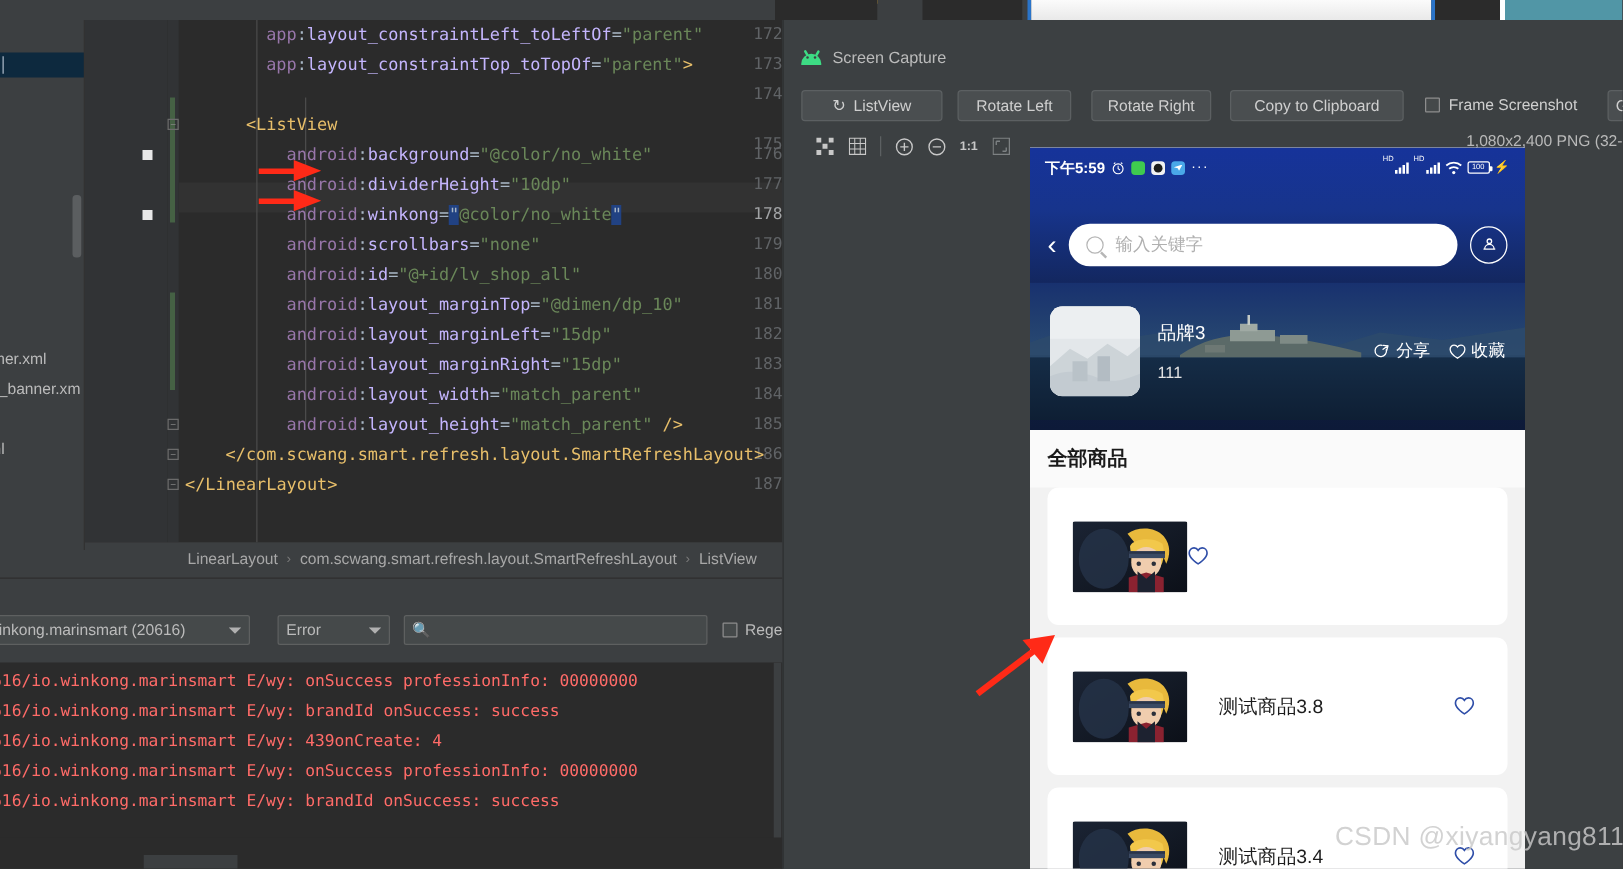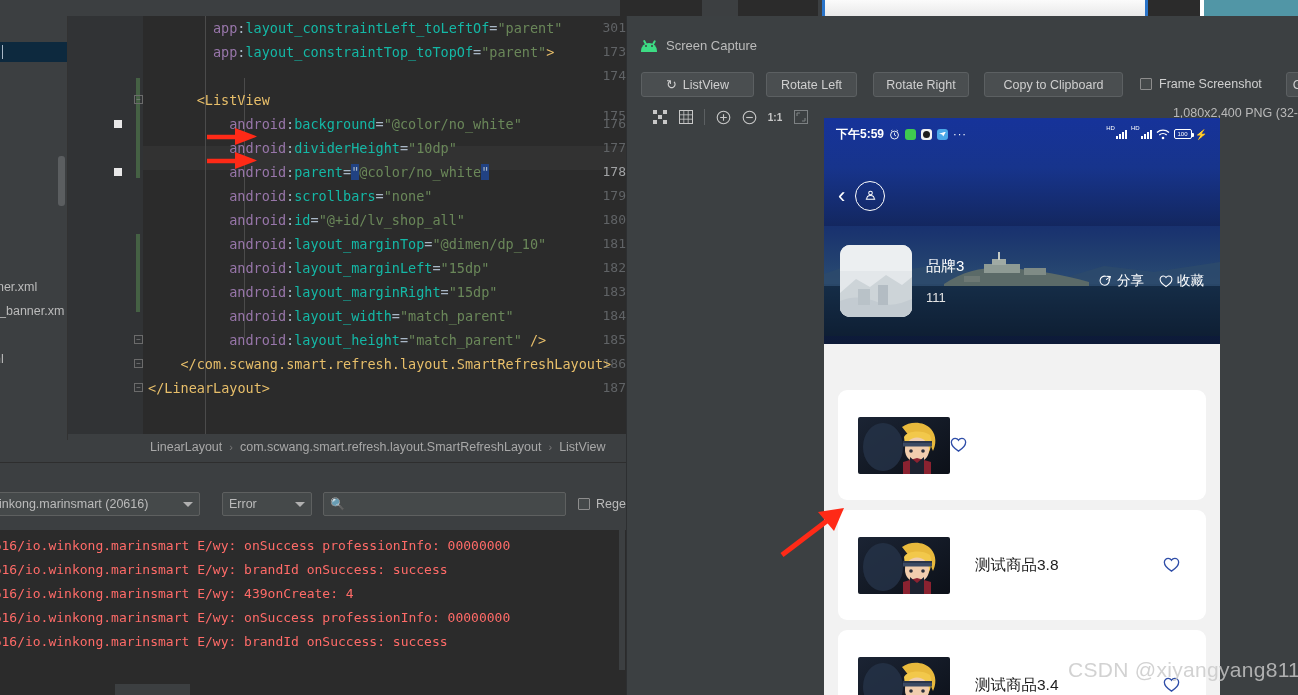--- a/index.html
+++ b/index.html
@@ -60,21 +60,21 @@
     position: absolute; left: 66px; width: 9px; height: 9px;
     border: 1px solid #6b6b6b; color: #8a8a8a; font-size: 8px; line-height: 7px; text-align: center;
   }
   .code-line {
     position: absolute; left: 80px; height: 24px; line-height: 24px;
     font-family: "DejaVu Sans Mono", monospace; font-size: 13.5px; white-space: pre;
     color: #a9b7c6;
   }
   .cur-line-hl { position: absolute; left: 75px; width: 483px; height: 24px; background: #323232; }
   .tok-tag   { color: #e8bf6a; }
-  .tok-attr  { color: #14b8a6; }
+  .tok-attr  { color: #c4b5fd; }
   .tok-ns    { color: #9876aa; }
   .tok-eq    { color: #a9b7c6; }
   .tok-str   { color: #6a8759; }
   .tok-sel   { background: #214283; }
   .tok-punct { color: #a9b7c6; }
   .indent-guide { position: absolute; width: 1px; background: #4b4b4b; }
 
   
   .breadcrumb {
     position: absolute; left: 68px; top: 434px; width: 558px; height: 26px;
@@ -283,37 +283,37 @@
   <div class="editor">
     <div class="gutter"></div>
     <div class="gutter-fold-col"></div>
     <div class="vcs-marker" style="top:62px;height:100px;"></div>
     <div class="vcs-marker" style="top:218px;height:78px;"></div>
     <div class="cur-line-hl" style="top:130px;"></div>
     <div class="indent-guide" style="left:137px;top:0;height:418px;"></div>
     <div class="indent-guide" style="left:176px;top:62px;height:260px;"></div>
 
     <div id="code-lines">
-        <div class="line-num" style="top: 0px;">301</div>
+        <div class="line-num" style="top: 0px;">172</div>
         <div class="code-line" style="top: 0px; left: 144.96px;"><span class="tok-ns">app</span><span class="tok-punct">:</span><span class="tok-attr">layout_constraintLeft_toLeftOf</span><span class="tok-eq">=</span><span class="tok-str">"parent"</span></div>
         <div class="line-num" style="top: 24px;">173</div>
         <div class="code-line" style="top: 24px; left: 144.96px;"><span class="tok-ns">app</span><span class="tok-punct">:</span><span class="tok-attr">layout_constraintTop_toTopOf</span><span class="tok-eq">=</span><span class="tok-str">"parent"</span><span class="tok-tag">&gt;</span></div>
         <div class="line-num" style="top: 48px;">174</div>
         <div class="code-line" style="top: 48px; left: 80px;"></div>
         <div class="line-num" style="top: 88px;">175</div>
         <div class="fold-icon" style="top: 79px;">−</div>
         <div class="code-line" style="top: 72px; left: 128.72px;"><span class="tok-tag">&lt;ListView</span></div>
         <div class="line-num" style="top: 96px;">176</div>
         <div class="bp-square" style="top: 104px;"></div>
         <div class="code-line" style="top: 96px; left: 161.2px;"><span class="tok-ns">android</span><span class="tok-punct">:</span><span class="tok-attr">background</span><span class="tok-eq">=</span><span class="tok-str">"@color/no_white"</span></div>
         <div class="line-num" style="top: 120px;">177</div>
         <div class="code-line" style="top: 120px; left: 161.2px;"><span class="tok-ns">android</span><span class="tok-punct">:</span><span class="tok-attr">dividerHeight</span><span class="tok-eq">=</span><span class="tok-str">"10dp"</span></div>
         <div class="line-num cur" style="top: 144px;">178</div>
         <div class="bp-square" style="top: 152px;"></div>
-        <div class="code-line" style="top: 144px; left: 161.2px;"><span class="tok-ns">android</span><span class="tok-punct">:</span><span class="tok-attr">parent</span><span class="tok-eq">=</span><span class="tok-sel">"</span><span class="tok-str">@color/no_white</span><span class="tok-sel">"</span></div>
+        <div class="code-line" style="top: 144px; left: 161.2px;"><span class="tok-ns">android</span><span class="tok-punct">:</span><span class="tok-attr">winkong</span><span class="tok-eq">=</span><span class="tok-sel">"</span><span class="tok-str">@color/no_white</span><span class="tok-sel">"</span></div>
         <div class="line-num" style="top: 168px;">179</div>
         <div class="code-line" style="top: 168px; left: 161.2px;"><span class="tok-ns">android</span><span class="tok-punct">:</span><span class="tok-attr">scrollbars</span><span class="tok-eq">=</span><span class="tok-str">"none"</span></div>
         <div class="line-num" style="top: 192px;">180</div>
         <div class="code-line" style="top: 192px; left: 161.2px;"><span class="tok-ns">android</span><span class="tok-punct">:</span><span class="tok-attr">id</span><span class="tok-eq">=</span><span class="tok-str">"@+id/lv_shop_all"</span></div>
         <div class="line-num" style="top: 216px;">181</div>
         <div class="code-line" style="top: 216px; left: 161.2px;"><span class="tok-ns">android</span><span class="tok-punct">:</span><span class="tok-attr">layout_marginTop</span><span class="tok-eq">=</span><span class="tok-str">"@dimen/dp_10"</span></div>
         <div class="line-num" style="top: 240px;">182</div>
         <div class="code-line" style="top: 240px; left: 161.2px;"><span class="tok-ns">android</span><span class="tok-punct">:</span><span class="tok-attr">layout_marginLeft</span><span class="tok-eq">=</span><span class="tok-str">"15dp"</span></div>
         <div class="line-num" style="top: 264px;">183</div>
         <div class="code-line" style="top: 264px; left: 161.2px;"><span class="tok-ns">android</span><span class="tok-punct">:</span><span class="tok-attr">layout_marginRight</span><span class="tok-eq">=</span><span class="tok-str">"15dp"</span></div>
@@ -493,20 +493,24 @@
           </svg>
           <span class="batt">
             <span>100</span>
           </span>
           <span style="color:#fff;font-size:10px;">⚡</span>
         </span>
       </div>
 
       <div class="search-row">
         <span class="back-chev">‹</span>
+        <span class="search-pill">
+          <span class="srch-circ"></span>
+          <span class="search-ph">输入关键字</span>
+        </span>
         <span class="circ-icon">
           <svg width="17" height="17" viewBox="0 0 18 18">
             <path d="M4 12 h10 M5 12 c0-2.5 2-4 4-4 c2 0 4 1.5 4 4" stroke="#fff" stroke-width="1.1" fill="none"></path>
             <circle cx="9" cy="5.3" r="1.9" fill="none" stroke="#fff" stroke-width="1.1"></circle>
           </svg>
         </span>
       </div>
 
       <div class="brand-banner">
         <div class="banner-photo">
@@ -562,20 +566,23 @@
                 <path d="M8 13.3 C8 13.3 1.2 9.2 1.2 5 C1.2 2.7 3 1.2 4.9 1.2 C6.3 1.2 7.4 2 8 3 C8.6 2 9.7 1.2 11.1 1.2 C13 1.2 14.8 2.7 14.8 5 C14.8 9.2 8 13.3 8 13.3 Z" fill="none" stroke="#fff" stroke-width="1.2"></path>
               </svg>
               <span>收藏</span>
             </span>
           </div>
         </div>
       </div>
     </div>
 
     <div class="phone-body">
+      <div class="sect-header">
+        <span class="sect-title">全部商品</span>
+      </div>
       <div class="prod-list" id="prod-list">
           <div class="prod-card" style="top: 0px;">
             <div class="prod-thumb"><svg width="92" height="57" viewBox="0 0 92 57">
       <defs>
                   <linearGradient id="pg" x1="0" y1="0" x2="1" y2="1">
         <stop offset="0%" stop-color="#1b2434"></stop>
                     <stop offset="100%" stop-color="#0c1018"></stop>
                   </linearGradient>
                 </defs>
       <rect width="92" height="57" fill="url(#pg)"></rect>

